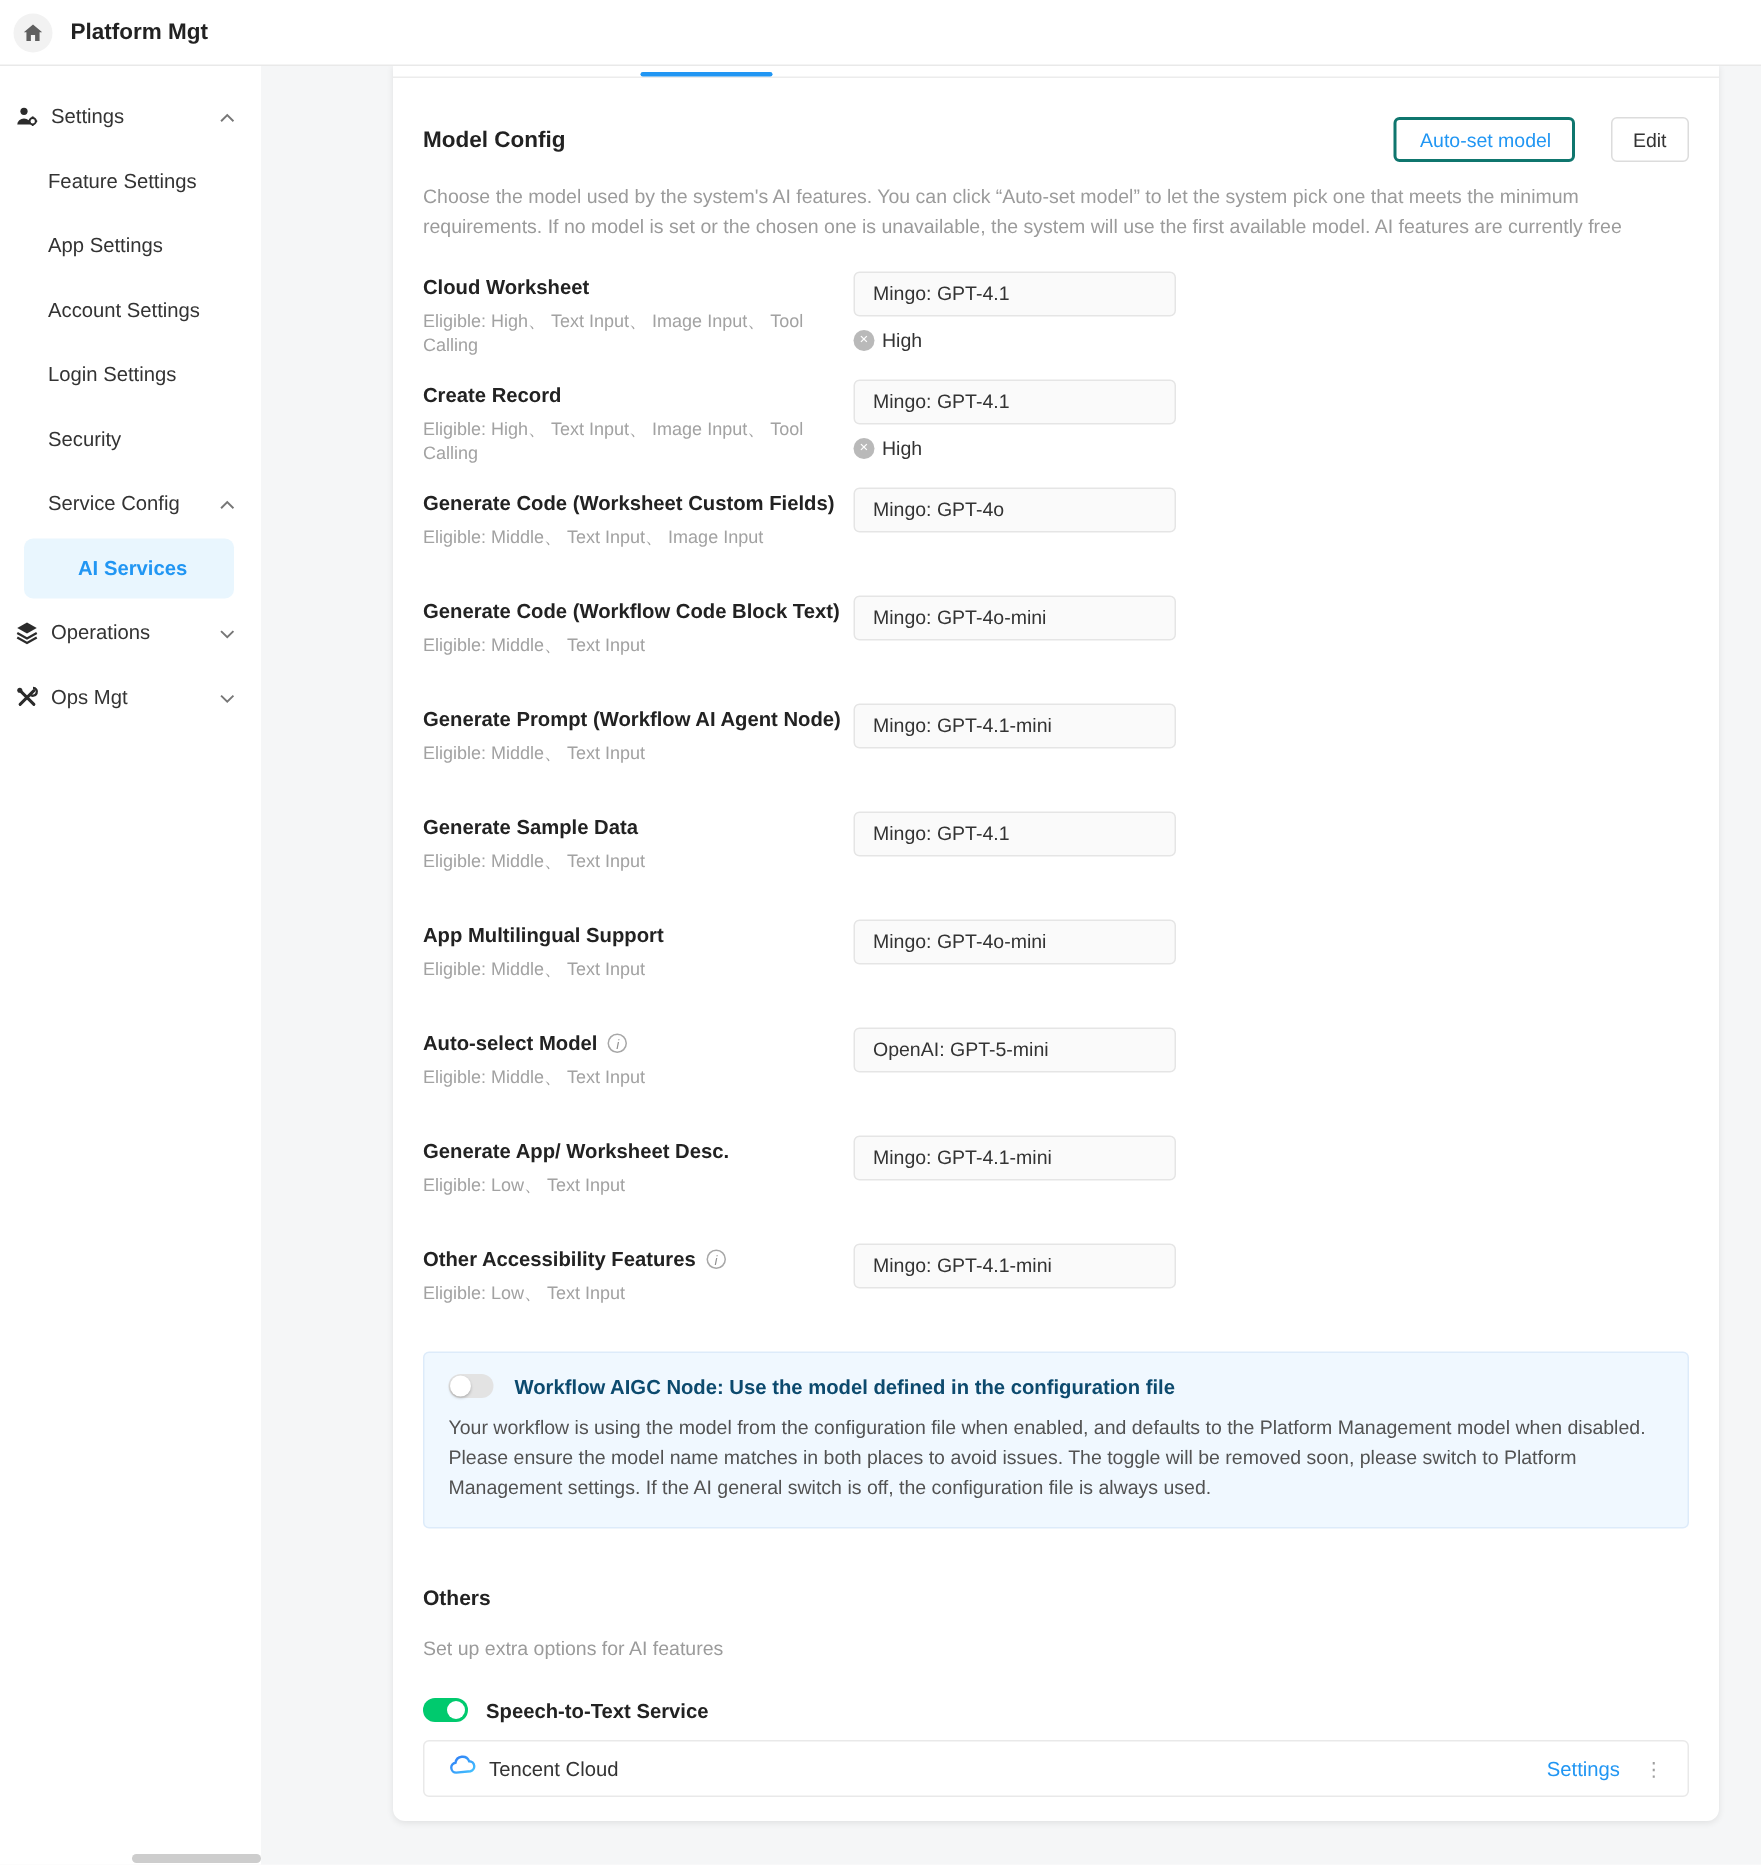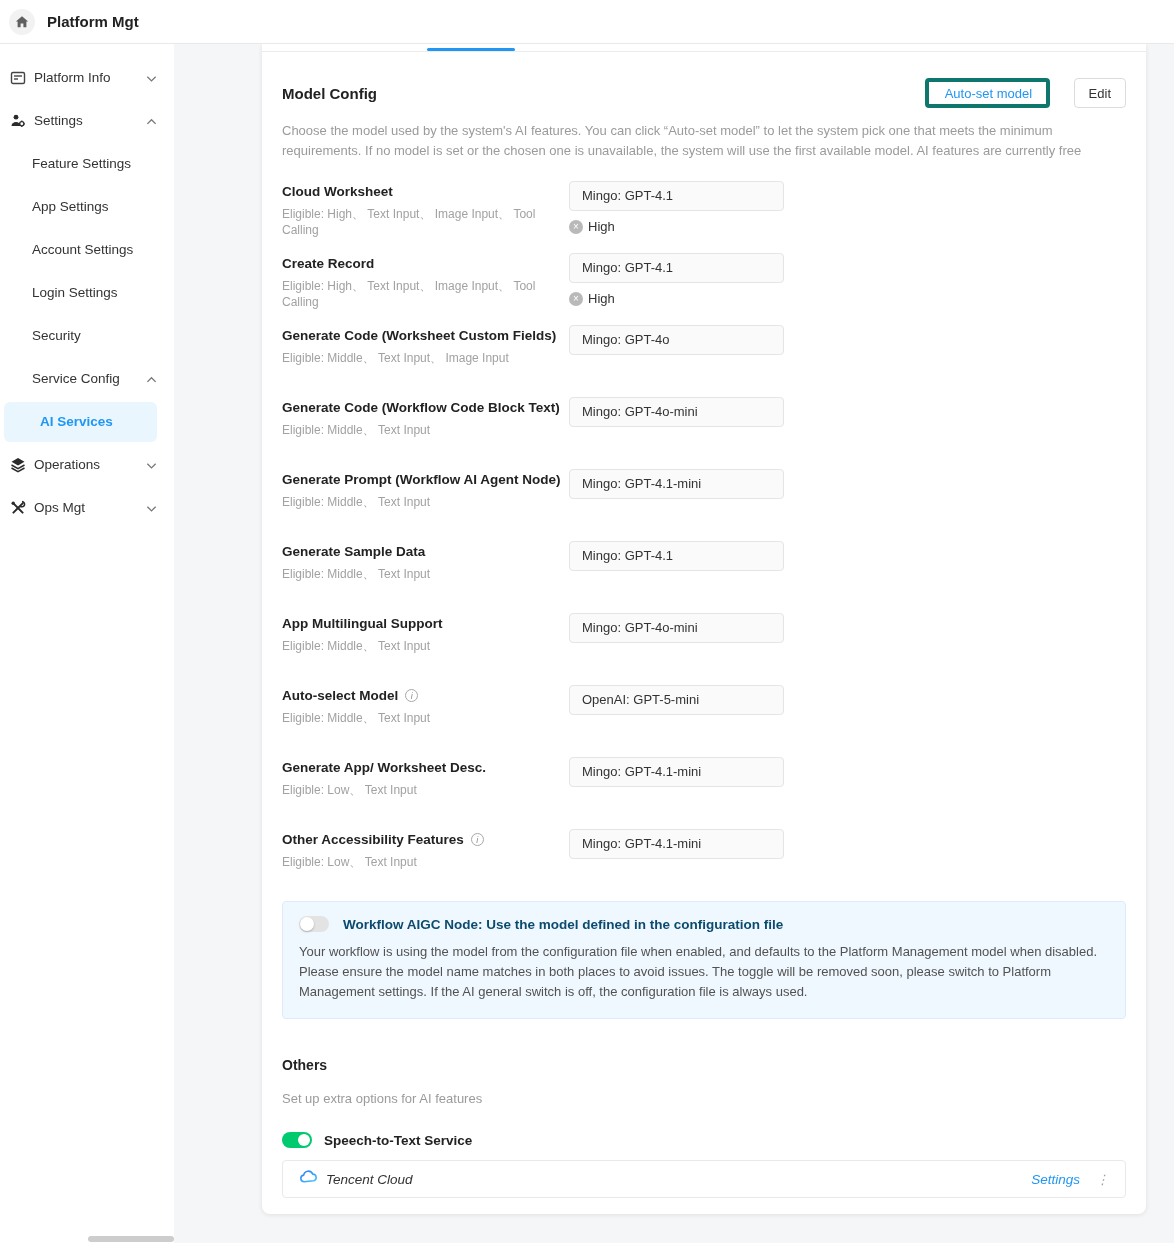--- a/index.html
+++ b/index.html
@@ -14,35 +14,35 @@
   .app-title { margin-left:12px; font-size:15px; font-weight:bold; color:#222; }
 
   
   .sidebar { position:absolute; top:44px; left:0; width:174px; height:1199px; background:#fff; padding-top:12px; }
   .side-item { height:43px; display:flex; align-items:center; font-size:13.5px; color:#333; cursor:pointer; position:relative; }
   .side-item .s-icon { width:16px; height:16px; margin-left:10px; margin-right:8px; display:flex; align-items:center; justify-content:center; }
   .side-item .chev { position:absolute; right:17px; top:15px; }
   .lvl1 { padding-left:32px; }
   .lvl2 { padding-left:44px; }
   .side-item.active-wrap { padding-left:0; }
-  .active-pill { margin-left:4px; width:153px; height:40px; border-radius:6px; background:#e9f6fe;
+  .active-pill { margin-left:16px; width:140px; height:40px; border-radius:6px; background:#e9f6fe;
     display:flex; align-items:center; padding-left:36px; font-weight:bold; color:#2196f3; }
   .side-scroll-thumb { position:absolute; left:88px; bottom:1px; width:86px; height:6px; border-radius:3px; background:#cdcdcd; }
 
   
   .main-card { position:absolute; top:44px; left:262px; width:884px; background:#fff;
     border-radius:0 0 8px 8px; box-shadow:0 1px 5px rgba(0,0,0,.09); padding:0 20px 16px 20px; }
   .tabbar { height:8px; border-bottom:1px solid #ececec; position:relative; margin:0 -20px; }
   .tab-indicator { position:absolute; left:165px; bottom:0; width:88px; height:3px; background:#2196f3; border-radius:2px; }
 
   .section-head { margin-top:26px; display:flex; align-items:center; justify-content:space-between; }
   .section-title { font-size:15px; font-weight:bold; color:#222; }
   .btn { height:30px; padding:0 14px; border-radius:4px; background:#fff; font-size:13px; cursor:pointer;
     display:inline-flex; align-items:center; }
-  .btn-outline-blue { border:4px solid #0f766e; color:#2196f3;padding-left:16px; }
+  .btn-outline-blue { border:2px solid #0f766e; color:#2196f3;padding-left:16px; }
   .btn-outline-gray { border:1px solid #dcdcdc; color:#333; margin-left:19px; }
   .section-desc { margin-top:13px; font-size:13px; color:#9b9b9b; line-height:20px; }
 
   .rows-wrap { margin-top:20px; }
   .model-row { display:flex; margin-bottom:30px; }
   .model-row.has-tag { margin-bottom:16px; }
   .row-left { width:287px; padding-top:3px; }
   .row-label { font-size:13.5px; font-weight:bold; color:#222; display:flex; align-items:center; }
   .info-icon { width:13px; height:13px; border:1px solid #a7a7a7; border-radius:50%; color:#8f8f8f;
     font-size:9px; font-weight:normal; display:inline-flex; align-items:center; justify-content:center; margin-left:7px; font-style:italic; }
@@ -64,56 +64,41 @@
   .toggle-off { background:#e3e3e3; }
   .toggle-off .knob { position:absolute; left:1px; top:1px; width:14px; height:14px; border-radius:50%; background:#fff; box-shadow:0 1px 2px rgba(0,0,0,.25); }
   .toggle-on { background:var(--green, #00ca6e); }
   .toggle-on .knob { position:absolute; right:2px; top:2px; width:12px; height:12px; border-radius:50%; background:#fff; }
 
   .others-title { margin-top:38px; font-size:14px; font-weight:bold; color:#222; }
   .others-sub { margin-top:18px; font-size:13px; color:#9b9b9b; }
   .service-toggle-row { margin-top:26px; display:flex; align-items:center; }
   .service-toggle-row .svc-label { margin-left:12px; font-size:13.5px; font-weight:bold; color:#222; }
   .service-card { margin-top:12px; height:38px; border:1px solid #e9e9e9; border-radius:4px;
-    display:flex; align-items:center; justify-content:space-between; padding:11px 16px; background:#fff;font-style:italic; }
+    display:flex; align-items:center; justify-content:space-between; padding:11px 16px; background:#fff; }
   .svc-left { display:flex; align-items:center; }
   .provider-name { margin-left:8px; font-size:13.5px; color:#333; }
   .svc-right { display:flex; align-items:center; }
   .settings-link { color:#2196f3; font-size:13.5px; cursor:pointer; }
   .kebab { margin-left:16px; color:#9e9e9e; font-size:13px; cursor:pointer; letter-spacing:0; line-height:1; }
 </style>
 </head>
 <body>
 
 <div class="app-header">
   <div class="home-circle">
     <svg width="14" height="14" viewBox="0 0 16 16">
       <path d="M8 1.5 L15 7.5 L13 7.5 L13 14 L9.6 14 L9.6 9.6 L6.4 9.6 L6.4 14 L3 14 L3 7.5 L1 7.5 Z" fill="#5f5f5f"></path>
     </svg>
   </div>
   <div class="app-title">Platform Mgt</div>
 </div>
 
 <div class="sidebar">
 
-  <div class="side-item">
-    <span class="s-icon">
-      <svg width="16" height="16" viewBox="0 0 16 16">
-          <rect x="1.5" y="2.5" width="13" height="11" rx="1.5" fill="none" stroke="#444" stroke-width="1.4"></rect>
-          <line x1="4" y1="6" x2="12" y2="6" stroke="#444" stroke-width="1.4"></line>
-          <line x1="4" y1="9" x2="8" y2="9" stroke="#444" stroke-width="1.4"></line>
-        </svg>
-    </span>
-    <span>Platform Info</span>
-    <span class="chev">
-      <svg width="11" height="8" viewBox="0 0 12 8">
-          <polyline points="1.5,1.5 6,6 10.5,1.5" fill="none" stroke="#777" stroke-width="1.4"></polyline>
-        </svg>
-    </span>
-  </div>
 
   <div class="side-item">
     <span class="s-icon">
       <svg width="16" height="16" viewBox="0 0 16 16">
           <circle cx="6" cy="4.2" r="2.4" fill="#2b2b2b"></circle>
           <path d="M1.5 13 a4.5 4 0 0 1 9 0 Z" fill="#2b2b2b"></path>
           <circle cx="11.8" cy="10.8" r="2.1" fill="none" stroke="#2b2b2b" stroke-width="1.3"></circle>
           <g stroke="#2b2b2b" stroke-width="1.2">
             <line x1="11.8" y1="7.6" x2="11.8" y2="8.7"></line>
             <line x1="11.8" y1="12.9" x2="11.8" y2="14"></line>

